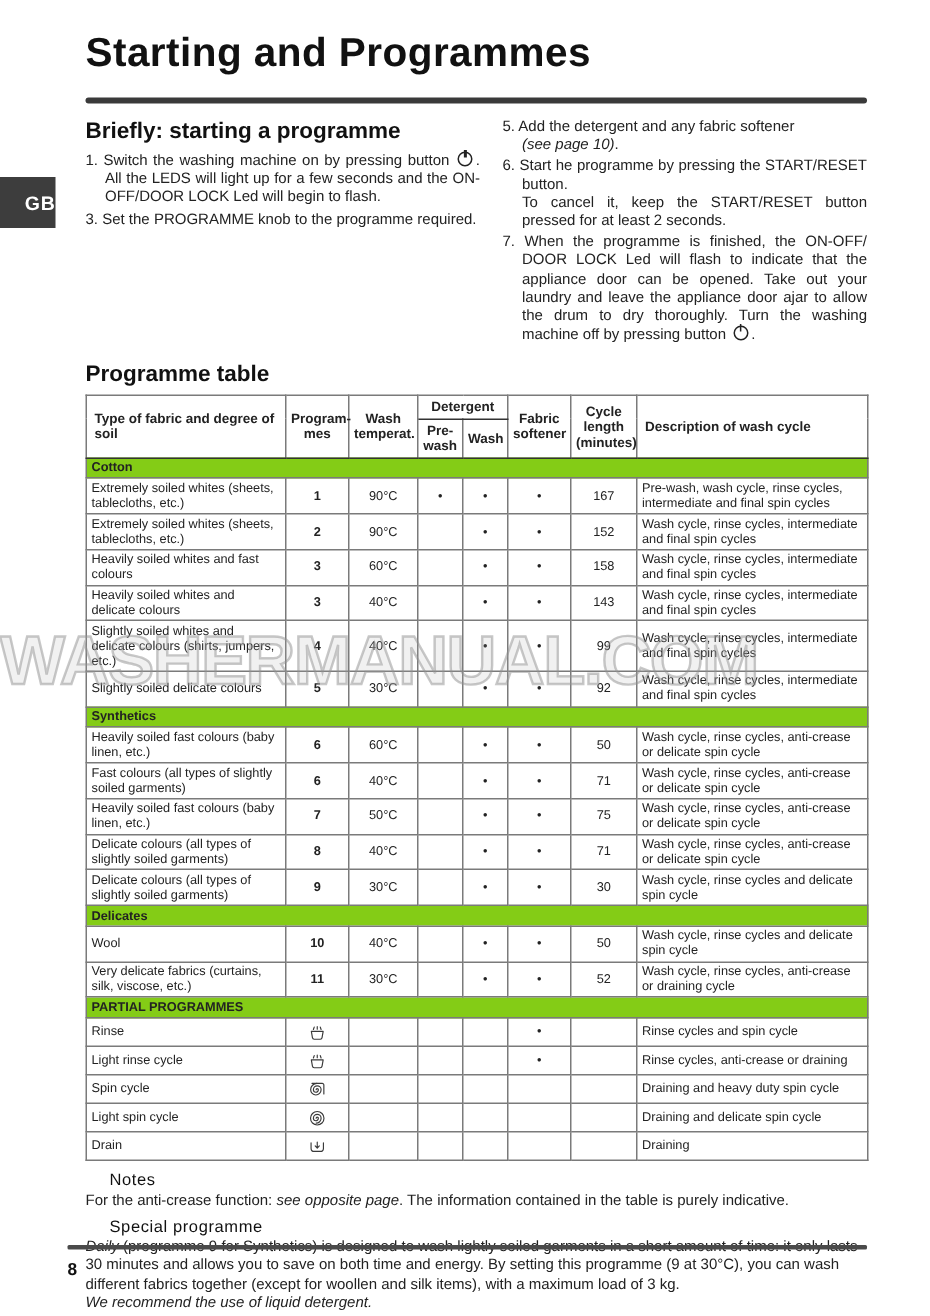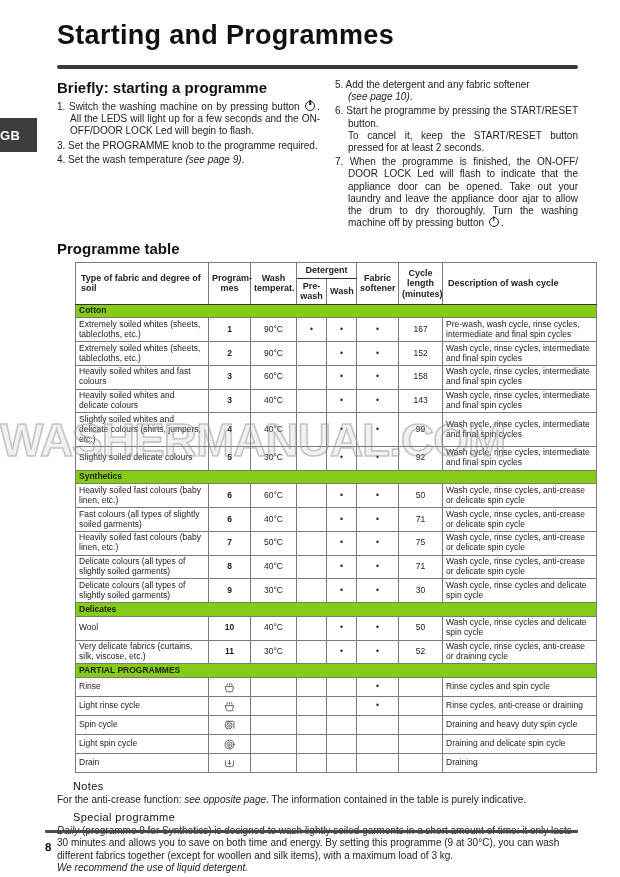--- a/index.html
+++ b/index.html
@@ -2,34 +2,34 @@
 <html><head>
 <meta charset="utf-8">
 <style>
   html,body{margin:0;padding:0;background:#fff;}
   .page{position:relative;width:620px;height:877px;background:#fff;overflow:hidden;
         font-family:"Liberation Sans",sans-serif;color:#1c1c1c;}
   .content{margin:0 42px 0 57px;width:521px;}
   h1.title{font-size:27px;margin:20px 0 0 0;font-weight:bold;letter-spacing:.3px;color:#111;}
   .rule-top{height:4px;background:#3a3a3a;margin-top:14px;border-radius:2px;}
   .gb-tab{position:absolute;left:0;top:118px;width:37px;height:34px;background:#3d3d3d;color:#fff;
-          font-weight:bold;font-size:13px;display:flex;align-items:center;justify-content:flex-start;letter-spacing:.5px;}
+          font-weight:bold;font-size:13px;display:flex;align-items:center;justify-content:flex-end;letter-spacing:.5px;}
   .two-col{display:flex;gap:15px;margin-top:10px;}
   .col-left{width:263px;}
   .col-right{flex:1;}
   h2.sec{font-size:15px;margin:0 0 5px 0;font-weight:bold;color:#111;}
   .step{font-size:10px;line-height:1.22;text-align:justify;margin:0 0 2px 0;
         padding-left:13px;text-indent:-13px;white-space:pre-line;color:#222;}
   .step em{font-style:italic;}
   .power{display:inline-block;width:8px;height:8px;border:1px solid #222;border-radius:50%;
          position:relative;vertical-align:-1px;margin:0 2px;}
   .power::after{content:"";position:absolute;left:50%;top:-2.5px;transform:translateX(-50%);
          width:1.5px;height:5px;background:#222;}
   h2.tbl-heading{font-size:15px;margin:9px 0 5px 0;}
-  table.prog{border-collapse:collapse;width:521px;table-layout:fixed;border:1.5px solid #222;margin-left:18px;}
+  table.prog{border-collapse:collapse;width:521px;table-layout:fixed;border:1.5px solid #222;}
   table.prog th,table.prog td{border:1px solid #7a7a7a;padding:1.5px 3px;font-size:8.5px;
          line-height:1.16;vertical-align:middle;color:#222;}
   table.prog thead th{font-size:9px;font-weight:bold;text-align:center;white-space:pre-line;
          padding:2px 3px;border-bottom:1.5px solid #333;}
   table.prog thead th.left{text-align:left;padding-left:5px;}
   td.section-td{background:#84cc16;font-weight:bold;font-size:9.5px;padding:2px 5px;
          border-top:1.5px solid #222;border-bottom:1.5px solid #222;}
   td.fabric{text-align:left;}
   td.c{text-align:center;}
   td.prog-num{text-align:center;font-weight:bold;}
@@ -61,21 +61,20 @@
   <div class="content">
     <h1 class="title">Starting and Programmes</h1>
     <div class="rule-top"></div>
 
     <div class="two-col">
       <div class="col-left">
         <h2 class="sec">Briefly: starting a programme</h2>
         <div>
             <p class="step">1. Switch the washing machine on by pressing button <span class="power"></span>. All the LEDS will light up for a few seconds and the ON-OFF/DOOR LOCK Led will begin to flash.</p>
             <p class="step">3. Set the PROGRAMME knob to the programme required.</p>
-            <p class="step">4. Set the wash temperature <em>(see page 9)</em>.</p>
           </div>
       </div>
       <div class="col-right">
         <div>
             <p class="step">5. Add the detergent and any fabric softener
 <em>(see page 10)</em>.</p>
             <p class="step">6. Start he programme by pressing the START/RESET button.
 To cancel it, keep the START/RESET button pressed for at least 2 seconds.</p>
             <p class="step">7. When the programme is finished, the ON-OFF/ DOOR LOCK Led will flash to indicate that the appliance door can be opened. Take out your laundry and leave the appliance door ajar to allow the drum to dry thoroughly. Turn the washing machine off by pressing button <span class="power"></span>.</p>
           </div>

